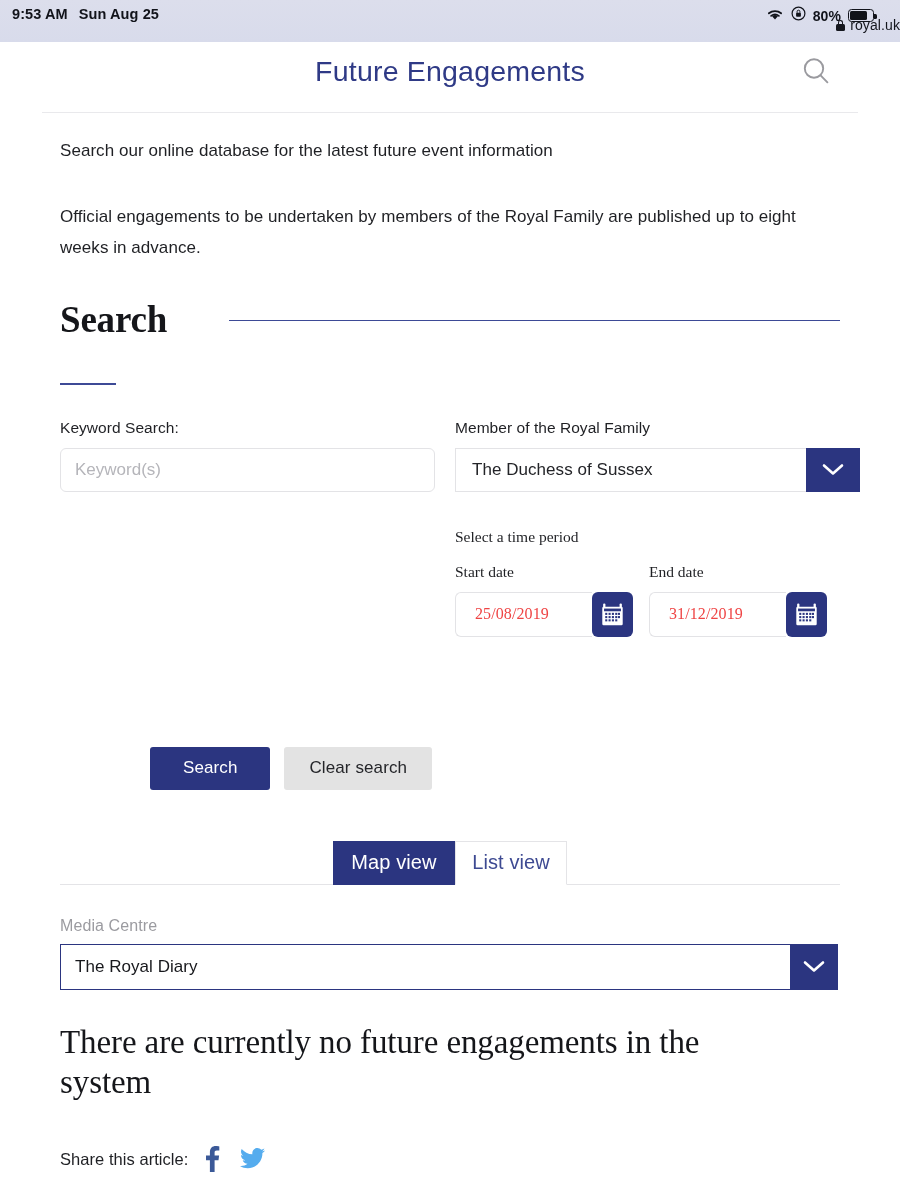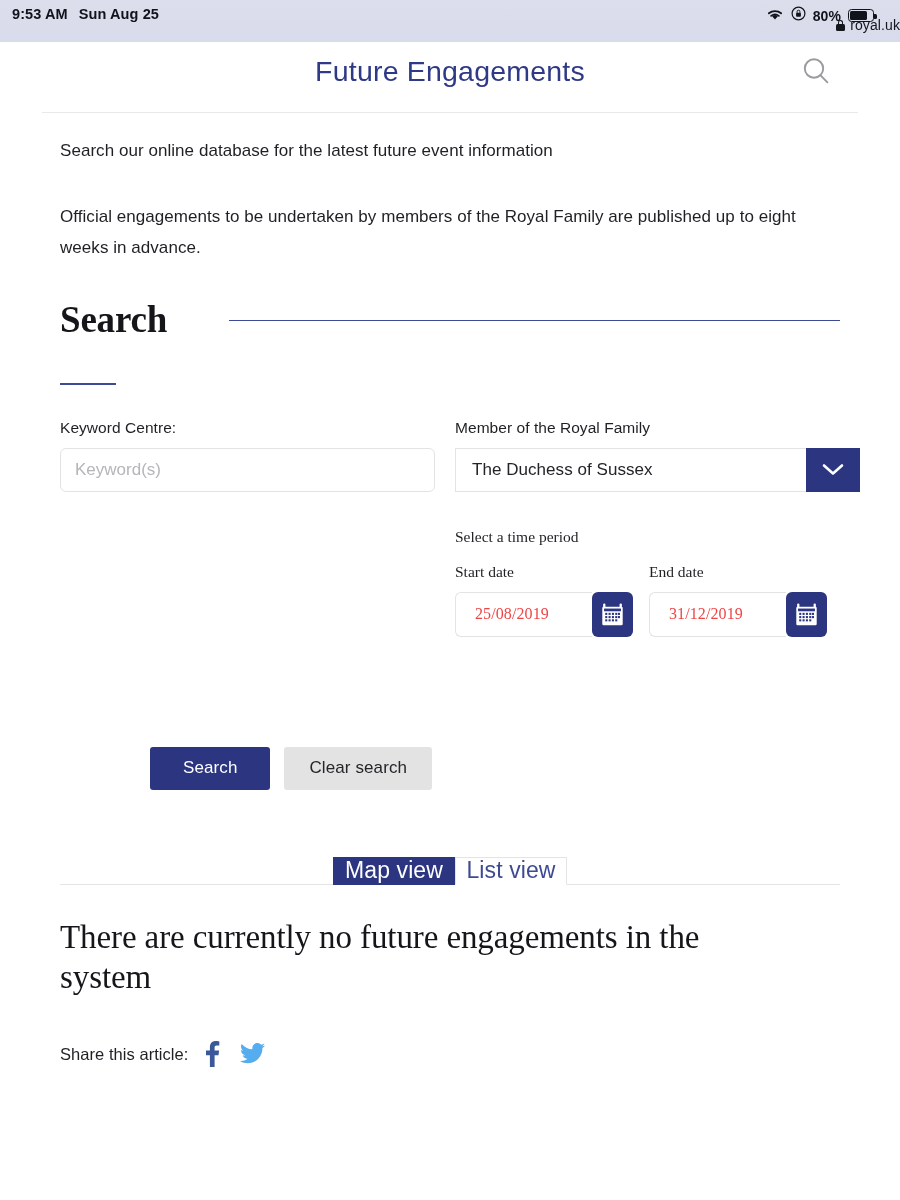--- a/index.html
+++ b/index.html
@@ -345,25 +345,25 @@
     position: absolute;
     left: 0;
     right: 0;
     bottom: 0;
     height: 1px;
     background: #e4e4e7;
   }
   .tab {
     position: relative;
     z-index: 2;
-    height: 28px;
+    height: 44px;
     display: flex;
     align-items: center;
     justify-content: center;
-    font-size: 23px;
+    font-size: 20px;
     cursor: pointer;
     letter-spacing: 0.1px;
   }
   .tab.active {
     background: #2b3580;
     color: #fff;
     width: 122px;
   }
   .tab.inactive {
     background: #fff;
@@ -492,21 +492,21 @@
     <p class="intro">Official engagements to be undertaken by members of the Royal Family are published up to eight weeks in advance.</p>
 
     <div class="searchhead">
       <h2>Search</h2>
       <span class="rule"></span>
     </div>
     <div class="shortbar"></div>
 
     <div class="formrow">
       <div class="col-left">
-        <label class="flabel">Keyword Centre:</label>
+        <label class="flabel">Keyword Search:</label>
         <input class="kwinput" type="text" placeholder="Keyword(s)" style="">
       </div>
 
       <div class="col-right">
         <label class="flabel">Member of the Royal Family</label>
         <div class="selectwrap">
           <div class="face">The Duchess of Sussex</div>
           <div class="btn">
             <svg class="chev" viewBox="0 0 22 13">
               <polyline points="2,2.5 11,10.5 20,2.5" fill="none" stroke="#ffffff" stroke-width="2.6" stroke-linecap="round" stroke-linejoin="round"></polyline>
@@ -588,20 +588,31 @@
     <div class="actions">
       <button class="btn-primary">Search</button>
       <button class="btn-secondary">Clear search</button>
     </div>
 
     <div class="tabsrow">
       <div class="tab active">Map view</div>
       <div class="tab inactive">List view</div>
     </div>
 
+    <div class="mediacentre">
+      <div class="mc-label">Media Centre</div>
+      <div class="mc-select">
+        <div class="face">The Royal Diary</div>
+        <div class="btn">
+          <svg class="chev" viewBox="0 0 22 13">
+            <polyline points="2,2.5 11,10.5 20,2.5" fill="none" stroke="#ffffff" stroke-width="2.6" stroke-linecap="round" stroke-linejoin="round"></polyline>
+          </svg>
+        </div>
+      </div>
+    </div>
 
     <h2 class="resulthead">There are currently no future engagements in the system</h2>
 
     <div class="share">
       <span class="share-label">Share this article:</span>
       <span class="share-icons">
         <span class="fb-icon">
           <svg width="16" height="26" viewBox="0 0 16 26">
             <path d="M10.6 26V14.2h3.9l0.6-4.6h-4.5V6.7c0-1.3 0.4-2.2 2.3-2.2h2.4V0.4C14.9 0.3 13.5 0 11.8 0 8.3 0 5.9 2.1 5.9 6.1v3.5H2v4.6h3.9V26h4.7z" fill="#3b5998"></path>
           </svg>

